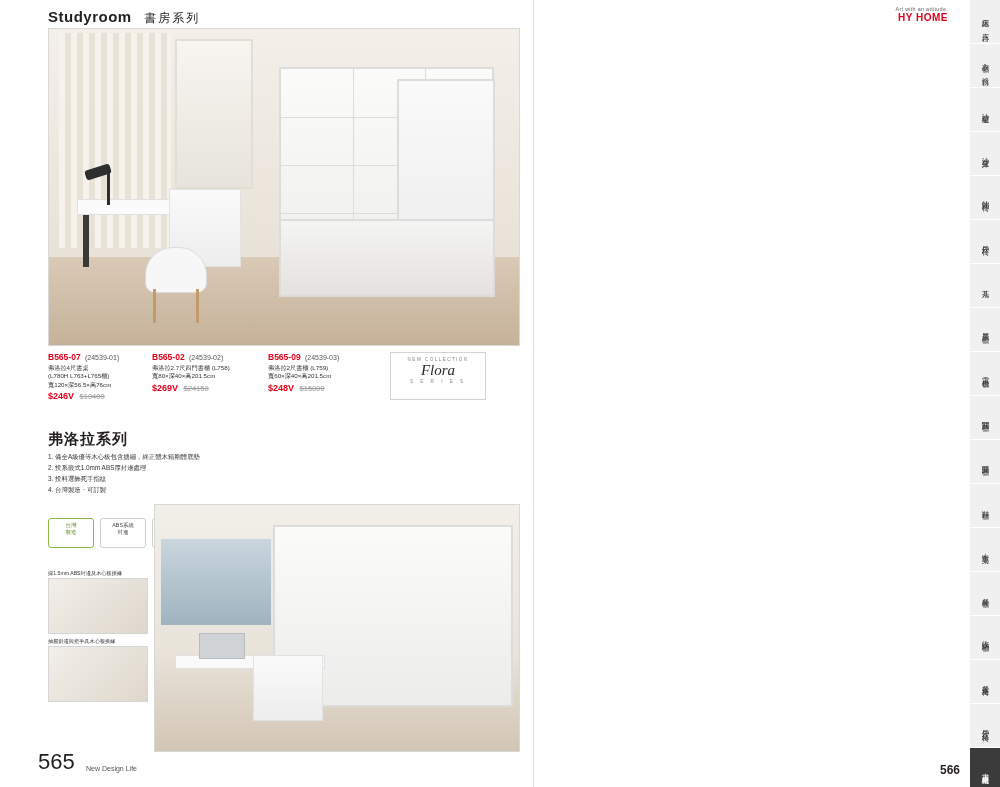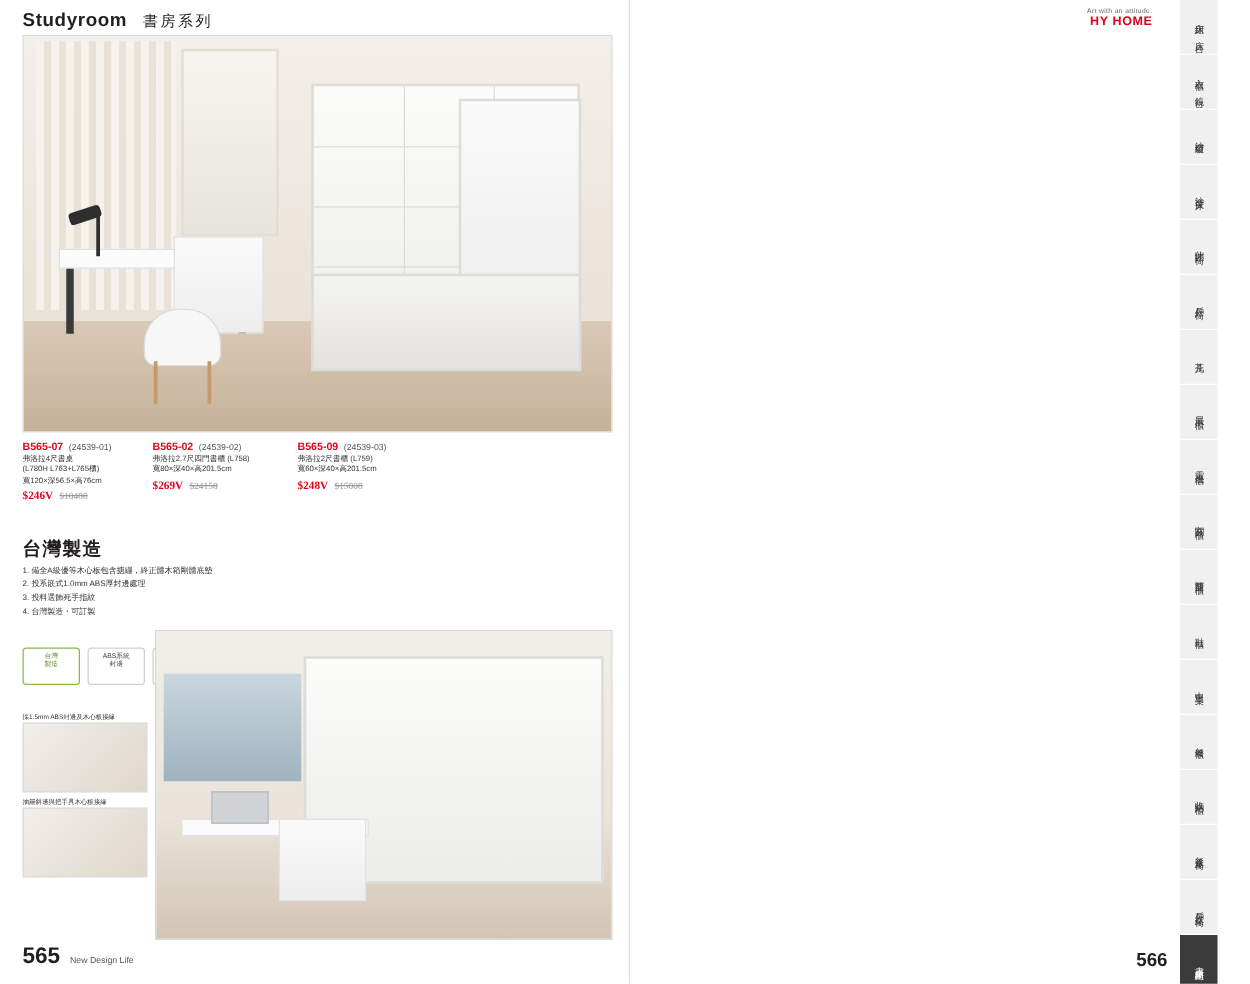--- a/index.html
+++ b/index.html
@@ -5,21 +5,21 @@
   * { box-sizing: border-box; }
   html, body { margin:0; padding:0; }
   body {
     width:1000px; height:787px;
     background:#ffffff;
     font-family:"Liberation Sans", sans-serif;
     color:#231f20;
     position:relative;
     overflow:hidden;
   }
-  .page { position:absolute; inset:0; display:flex; }
+  .page { position:absolute; inset:0; display:flex;margin-left:30px; }
 
   
   .left-page { width:505px; height:787px; position:relative; padding:8px 6px 0 18px; }
   .left-title { font-size:15px; font-weight:bold; letter-spacing:.5px; }
   .left-title .cjk { font-size:12px; font-weight:normal; margin-left:8px; letter-spacing:2px; }
 
   .hero {
     position:absolute; left:18px; top:28px; width:472px; height:318px;
     border:1px solid #d8d8d8; overflow:hidden;
     background:linear-gradient(180deg,#efe9e1 0%, #e6ddd2 55%, #cdbfae 100%);
@@ -52,21 +52,21 @@
     background:#f7f7f7; border:1px solid #dcdcdc; border-radius:28px 28px 10px 10px; }
   .chair-legs { position:absolute; left:104px; top:260px; width:46px; height:34px;
     border-left:3px solid #c39a6b; border-right:3px solid #c39a6b; transform:skewX(0deg); }
 
   .codes-row { position:absolute; left:18px; top:352px; width:472px; height:56px; display:flex; gap:0; }
   .code-block { width:104px; padding-right:6px; }
   .code-block.w2 { width:116px; }
   .code-id { font-size:8.5px; font-weight:bold; color:#e2001a; }
   .code-id .sub { color:#555; font-weight:normal; font-size:7px; margin-left:2px; }
   .code-desc { font-size:6.2px; line-height:1.35; color:#333; margin-top:2px; }
-  .price { font-size:9px; font-weight:bold; color:#e2001a; margin-top:2px;font-family:Liberation Serif, serif; }
+  .price { font-size:9px; font-weight:bold; color:#e2001a; margin-top:2px; }
   .price .strike { color:#9a9a9a; font-weight:normal; text-decoration:line-through; font-size:7.5px; margin-left:3px;}
 
   .flora-badge { position:absolute; left:360px; top:352px; width:96px; height:48px;
     border:1px solid #d3d3d3; text-align:center; padding-top:4px; }
   .flora-badge .nc { font-size:4.6px; letter-spacing:1.4px; color:#8a8a8a; }
   .flora-badge .name { font-family:"Liberation Serif", serif; font-size:15px; font-style:italic; color:#2a2a2a; line-height:1.1; }
   .flora-badge .series { font-size:4.6px; letter-spacing:3px; color:#8a8a8a; }
 
   .section-title { position:absolute; left:18px; top:430px; font-size:15px; font-weight:bold; letter-spacing:1px;}
   .feature-list { position:absolute; left:18px; top:452px; width:170px; font-size:6.4px; line-height:1.7; color:#333; }
@@ -91,38 +91,38 @@
     background:linear-gradient(180deg,#c9d6de,#9fb3bf); }
   .hero2 .unit { position:absolute; left:118px; top:20px; width:240px; height:182px;
     background:linear-gradient(180deg,#fbfbfa,#ececea); border:2px solid #dcdcda; }
   .hero2 .desk2 { position:absolute; left:20px; top:150px; width:150px; height:14px;
     background:#fafafa; border:1px solid #e0e0e0;}
   .hero2 .draw2 { position:absolute; left:98px; top:150px; width:70px; height:66px;
     background:linear-gradient(180deg,#fafafa,#ededed); border:1px solid #e2e2e2;}
   .hero2 .lap { position:absolute; left:44px; top:128px; width:46px; height:26px;
     background:#cfd3d6; border:1px solid #b5bbbf; }
 
-  .pg-num { position:absolute; left:18px; bottom:12px; font-size:18px; font-weight:bold; }
+  .pg-num { position:absolute; left:8px; bottom:12px; font-size:22px; font-weight:normal; }
   .pg-tag { position:absolute; left:56px; bottom:15px; font-size:7px; color:#555; }
 
   
   .right-page { width:469px; height:787px; position:relative; padding-top:6px; }
   .topline { position:absolute; right:52px; top:6px; font-size:5.4px; color:#666; letter-spacing:.3px;}
   .hylogo { position:absolute; right:52px; top:12px; font-size:10px; font-weight:bold; color:#e2001a; letter-spacing:.5px;}
 
   .grid { position:absolute; left:512px; top:24px; width:432px; }
 
   
   .tabs { position:absolute; right:0; top:0; width:30px; height:787px; background:#ffffff; }
   .tab { width:30px; height:44px; border-bottom:1px solid #fff; background:#f0f0f0;
     color:#333; font-size:7.5px; display:flex; align-items:center; justify-content:center;
     writing-mode:vertical-rl; letter-spacing:1.5px; }
   .tab.accent { background:#3b3b3b; color:#fff; }
 
-  .pg-num-r { position:absolute; right:40px; bottom:10px; font-size:15px; font-weight:bold; }
+  .pg-num-r { position:absolute; right:40px; bottom:10px; font-size:12px; font-weight:bold; }
   .divider { position:absolute; left:503px; top:0; width:1px; height:787px; background:#e2e2e2; }
 </style>
 </head>
 <body>
 
 <div class="page">
 
   <div class="left-page">
 
     <div class="left-title">
@@ -190,22 +190,27 @@
         </div>
         <div class="code-desc" style="white-space:pre-line">弗洛拉2尺書櫃 (L759)
 寬60×深40×高201.5cm</div>
         <div class="price">
           <span>$248V</span>
           <span class="strike">$15000</span>
         </div>
       </div>
     </div>
 
-
-    <div class="section-title">台灣製造</div>
+    <div class="flora-badge">
+      <div class="nc">NEW COLLECTION</div>
+      <div class="name">Flora</div>
+      <div class="series">S E R I E S</div>
+    </div>
+
+    <div class="section-title">弗洛拉系列</div>
 
     <div class="feature-list">
       <div>1. 備全A級優等木心板包含搪繃，終正體木箱剛體底墊</div>
       <div>2. 投系嵌式1.0mm ABS厚封邊處理</div>
       <div>3. 投料選飾死手指紋</div>
       <div>4. 台灣製造・可訂製</div>
     </div>
 
     <div class="badges">
       <div class="badge green">

